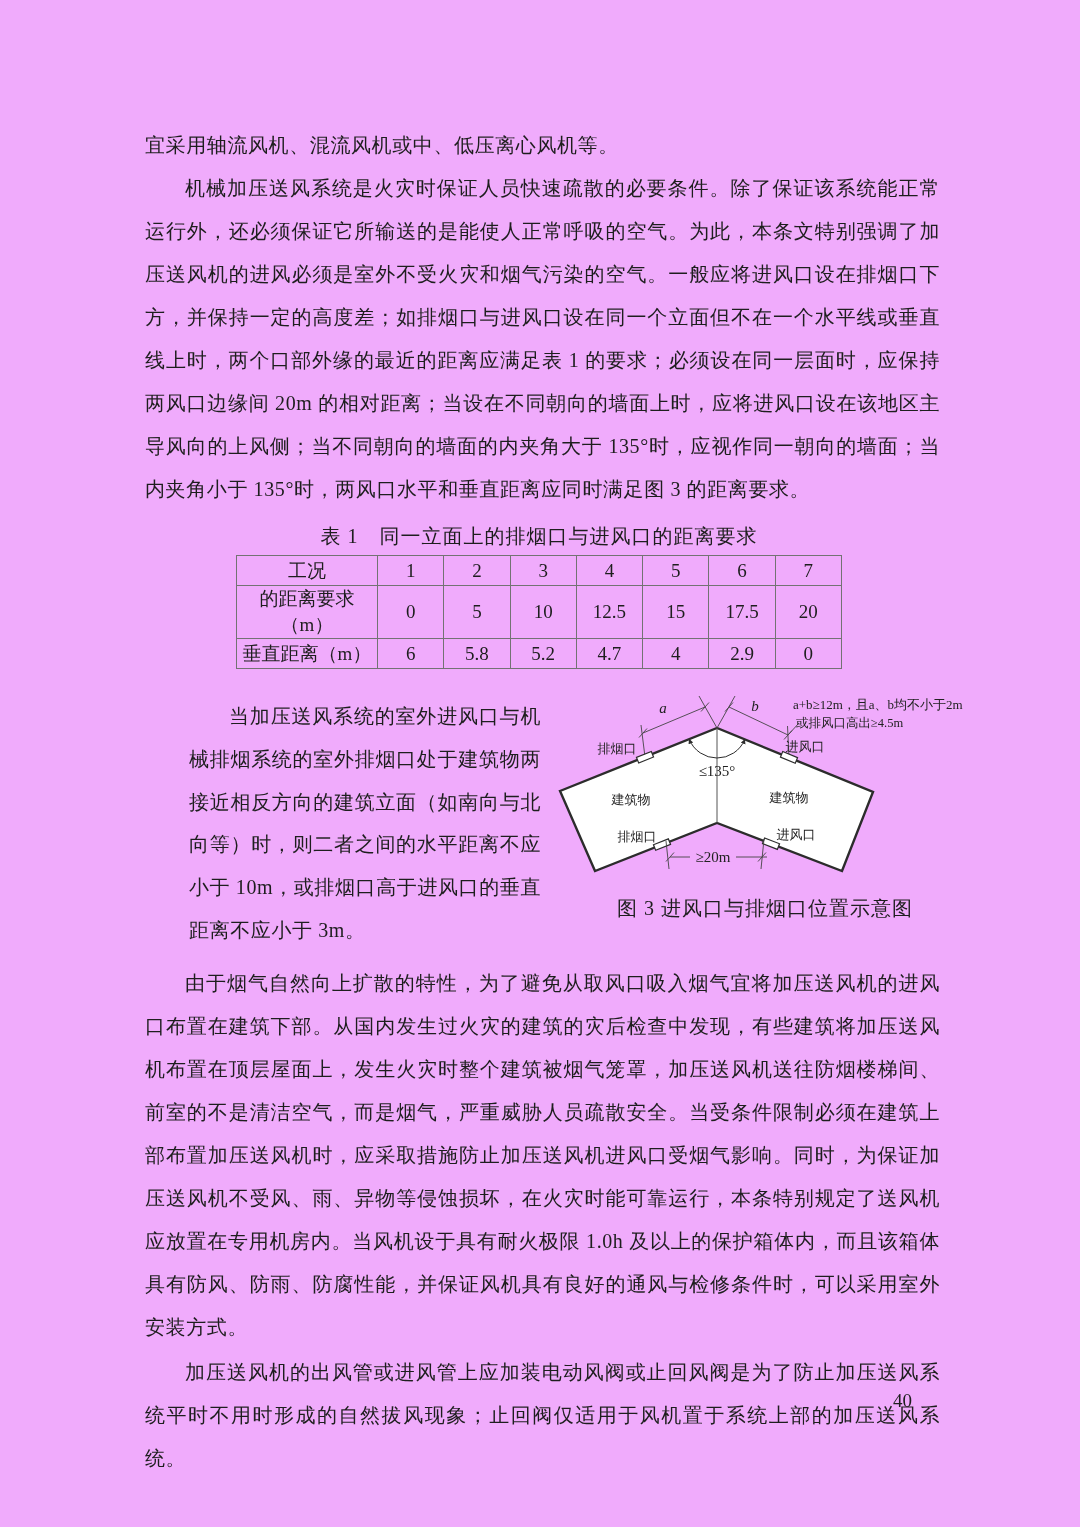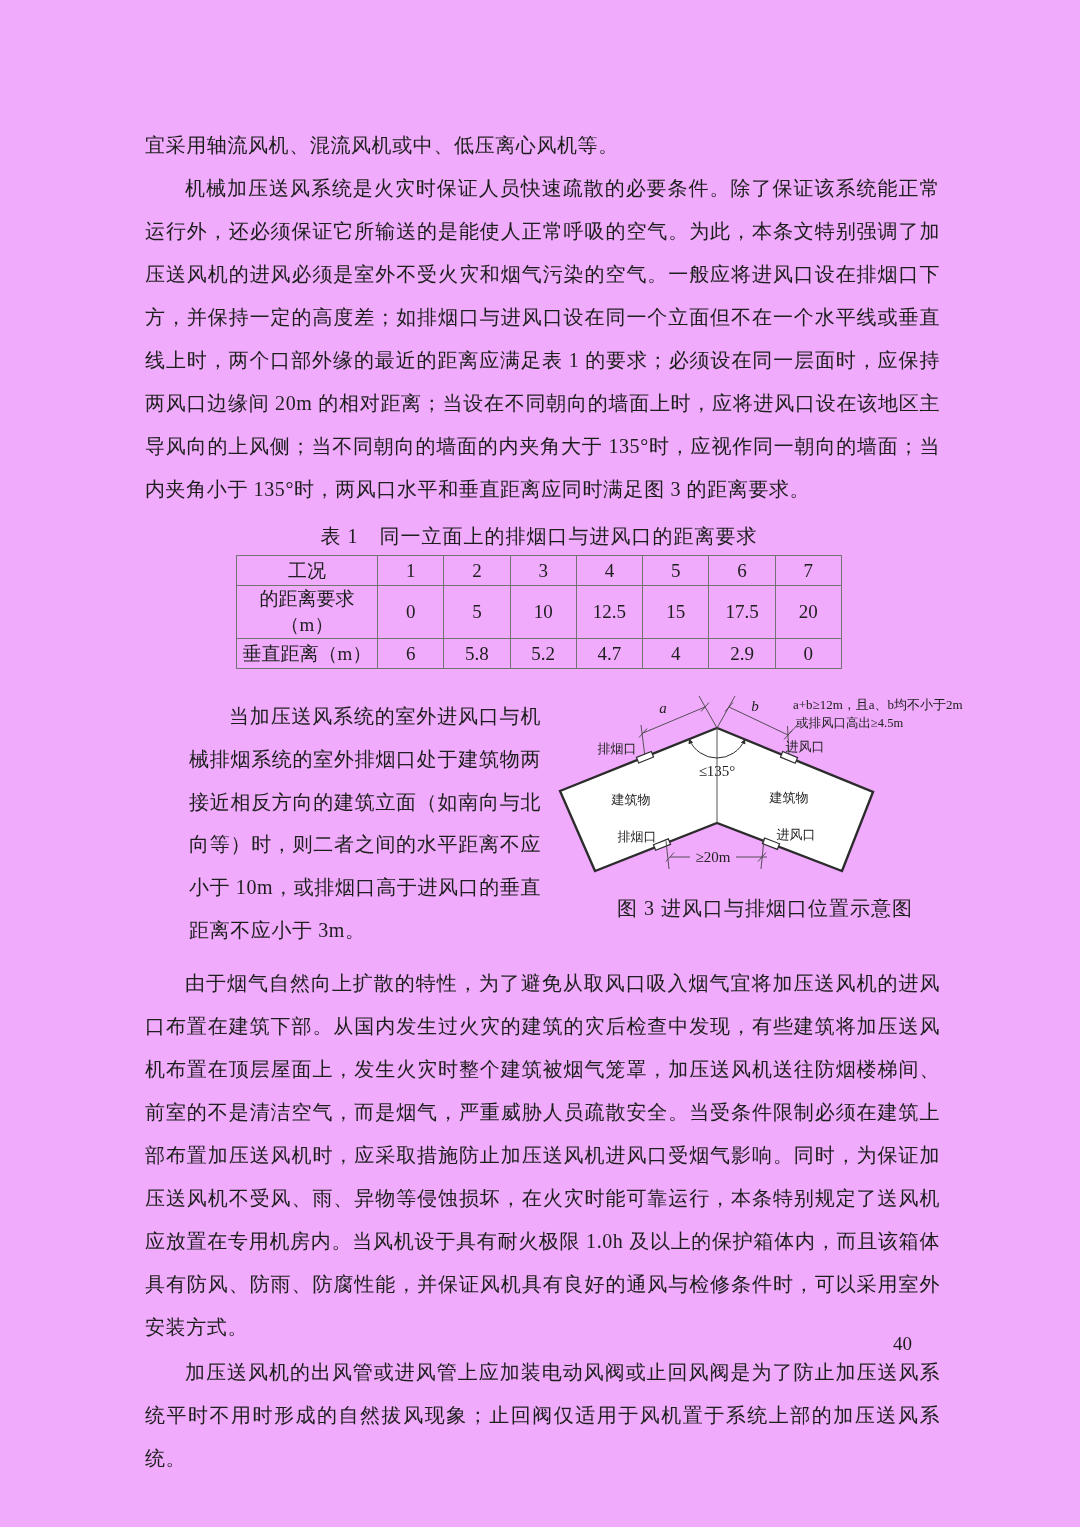--- a/index.html
+++ b/index.html
@@ -51,21 +51,21 @@
 
   svg text { fill:#222; font-family:"Liberation Serif","DejaVu Serif",serif; }
   .lbl { font-size:13px; }
   .annot1 { font-size:13px; }
   .annot2 { font-size:12.5px; }
   .dimtxt { font-size:15px; font-style:italic; }
   .angtxt { font-size:15px; }
   .d20 { font-size:15px; }
 
   .page-number {
-    position:absolute; left:893px; top:1333px;
+    position:absolute; left:893px; top:1390px;
     font-size:19px;
   }
 </style>
 </head>
 <body>
 
 <div class="page">
   <div class="content">
 
     <p class="para">宜采用轴流风机、混流风机或中、低压离心风机等。</p>

